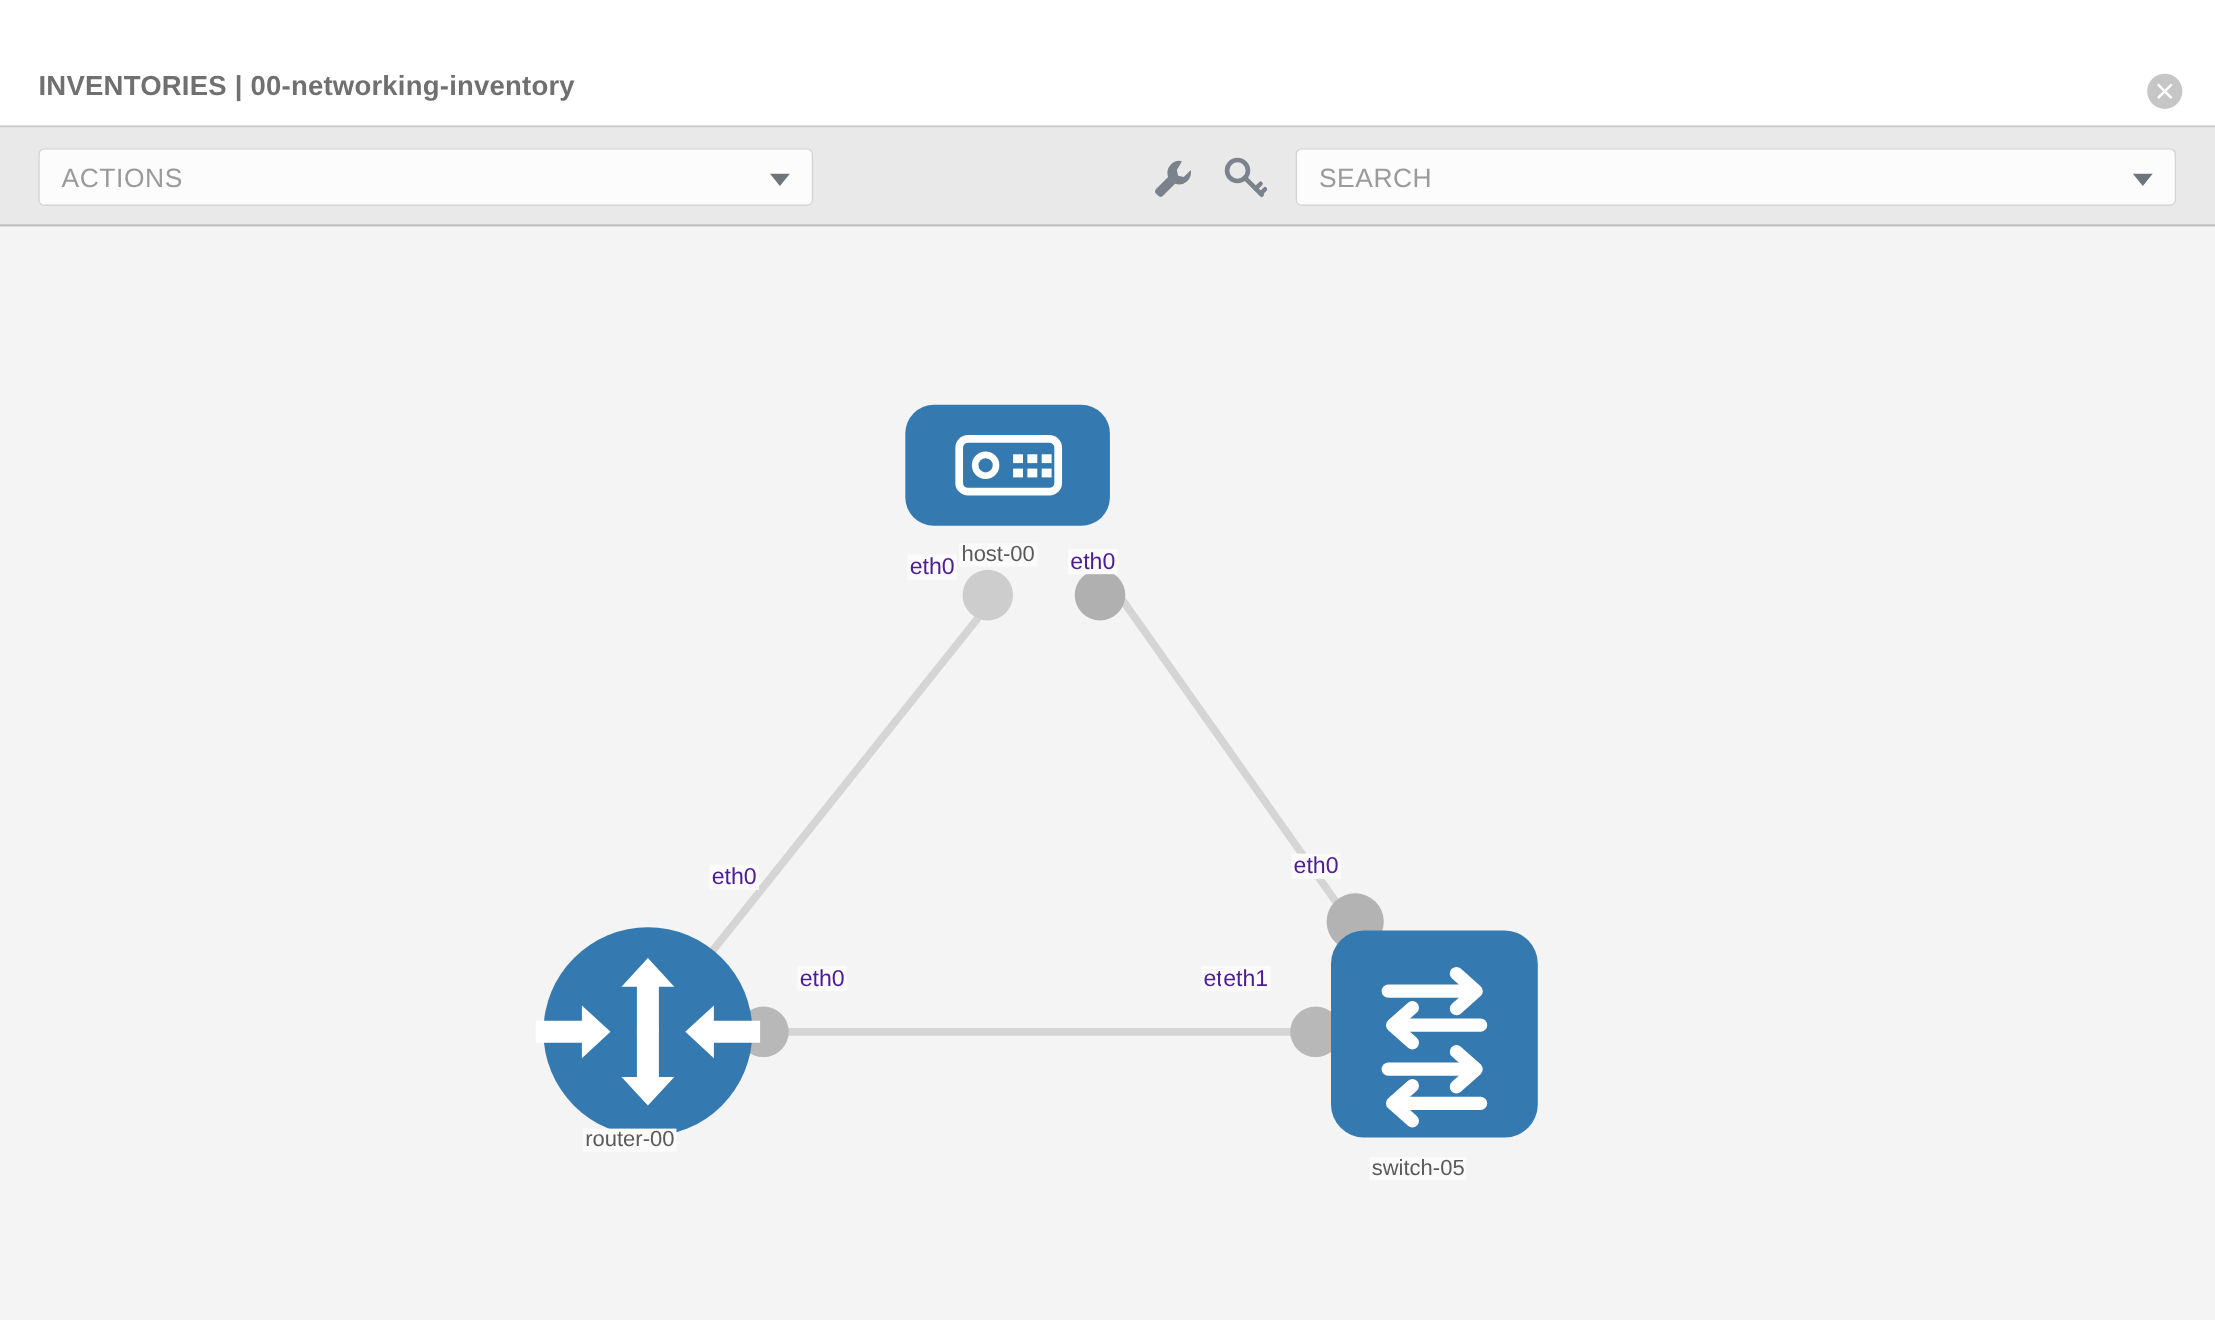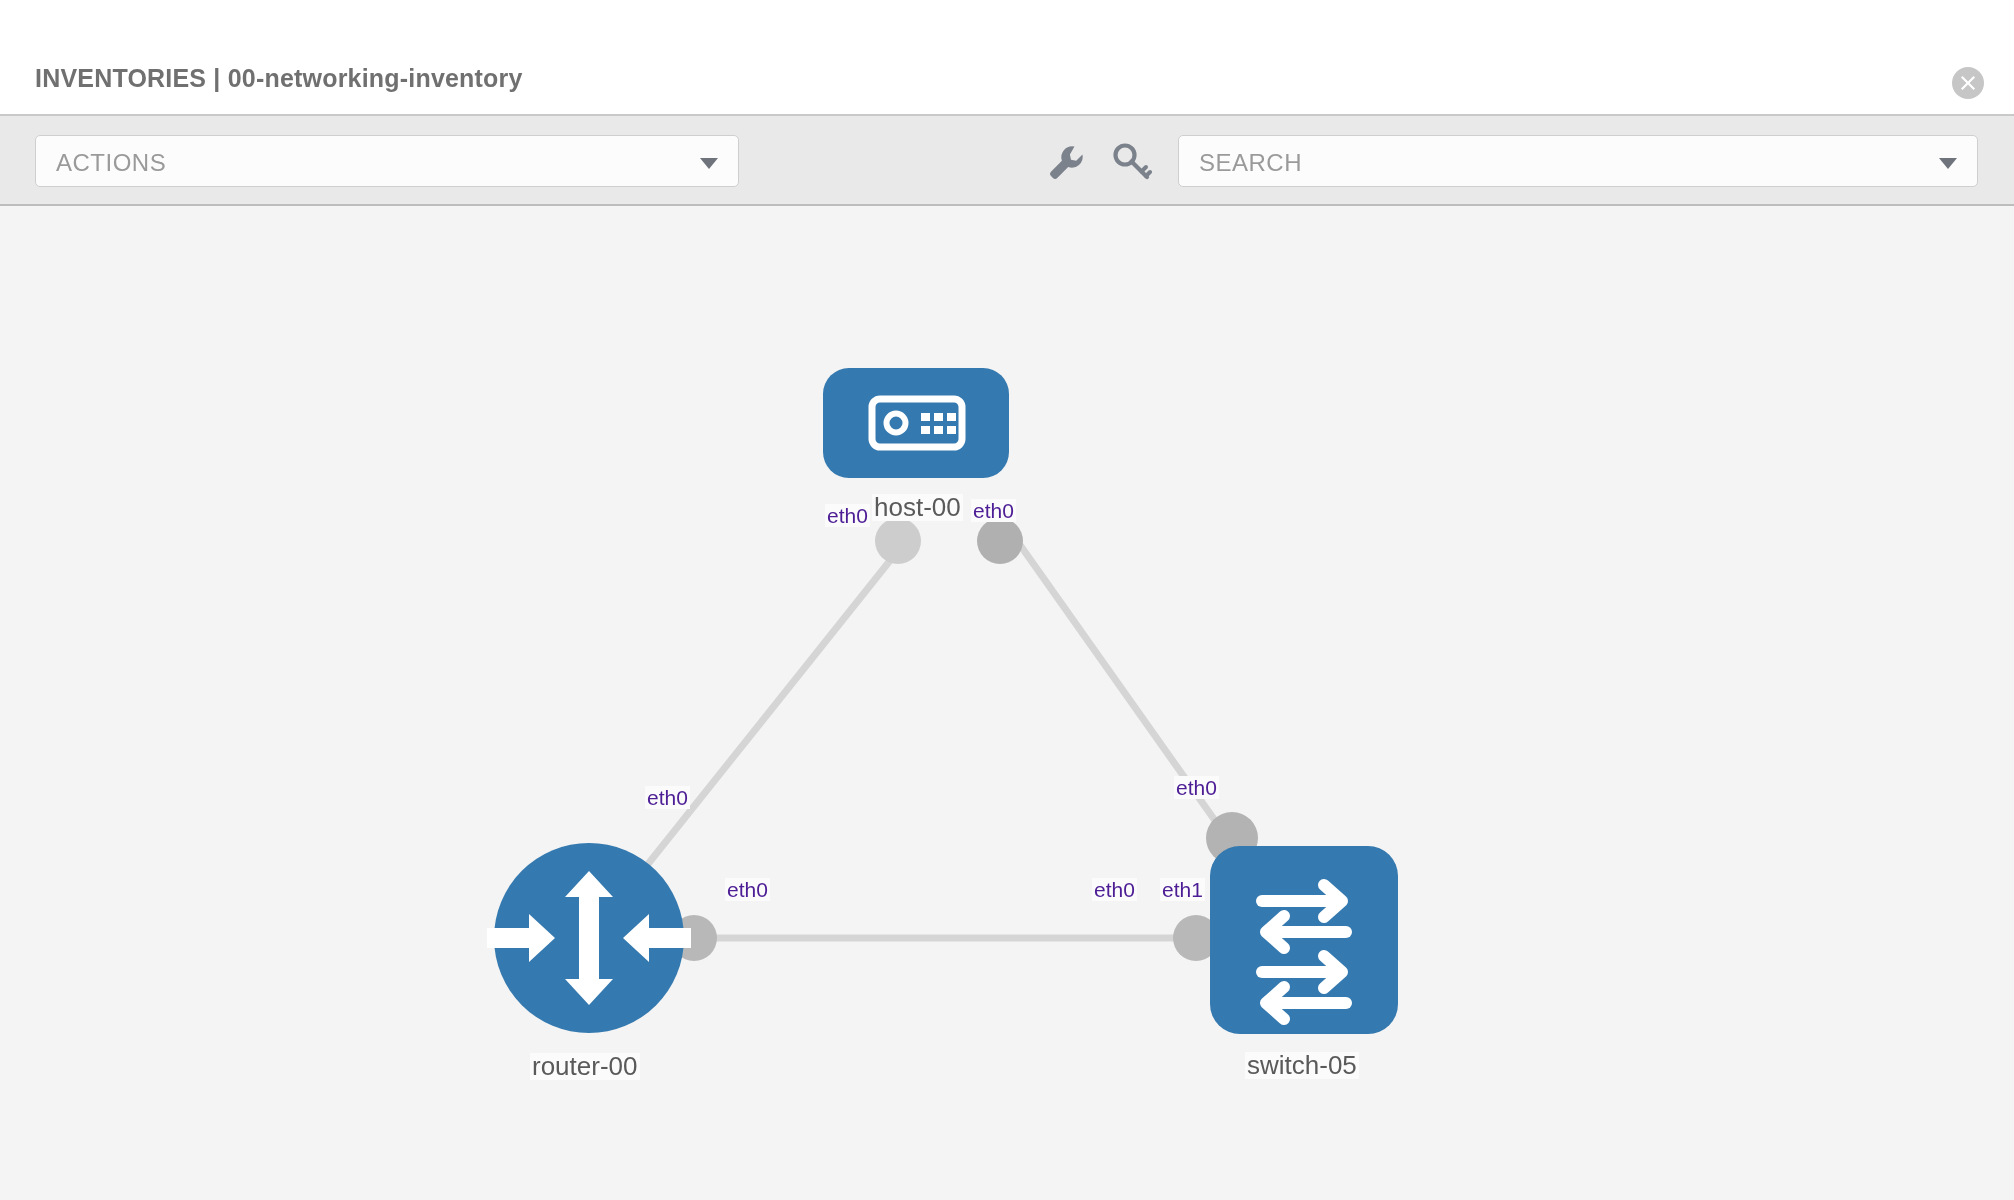--- a/index.html
+++ b/index.html
@@ -116,21 +116,21 @@
   }
   .topology-svg {
     position: absolute;
     left: 0; top: 0;
     width: 2014px; height: 1042px;
   }
 
   
   .node-label {
     position: absolute;
-    font-size: 26px;
+    font-size: 20px;
     color: #5a5a5a;
     background: #fbfbfb;
     white-space: nowrap;
     line-height: 1.05;
     padding: 0 2px;
   }
   .iface-label {
     position: absolute;
     font-size: 21px;
     color: #4c1d95;
@@ -242,32 +242,32 @@
           <path d="M1324 750 l18 16 -18 16"></path>
 
           <path d="M1346 797 h-78"></path>
           <path d="M1284 781 l-18 16 18 16"></path>
         </g>
       </g>
     </svg>
 
     <div class="node-label" style="left:872px; top:288px;">host-00</div>
 
-    <div class="node-label" style="left:530px; top:847px;">router-00</div>
+    <div class="node-label" style="left:530px; top:820px;">router-00</div>
 
     <div class="node-label" style="left:1245px; top:846px;">switch-05</div>
 
     <div class="iface-label" style="left:825px; top:298px;">eth0</div>
 
     <div class="iface-label" style="left:971px; top:293px;">eth0</div>
 
     <div class="iface-label" style="left:645px; top:580px;">eth0</div>
 
     <div class="iface-label" style="left:1174px; top:570px;">eth0</div>
 
     <div class="iface-label" style="left:725px; top:672px;">eth0</div>
 
     <div class="iface-label" style="left:1092px; top:672px; z-index:1;">eth0</div>
 
-    <div class="iface-label" style="left:1160px; top:672px; z-index:2;">eth1</div>
+    <div class="iface-label" style="left:1110px; top:672px; z-index:2;">eth1</div>
 
   </div>
 </div>
 
 </body></html>

